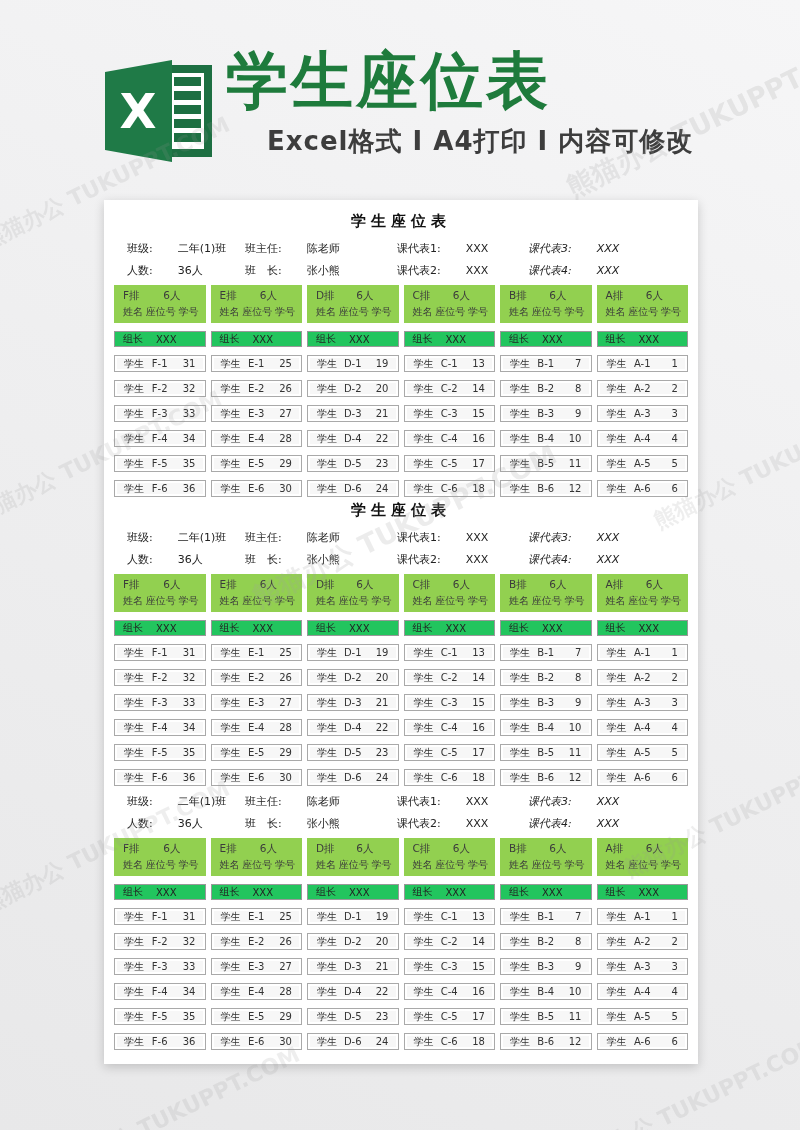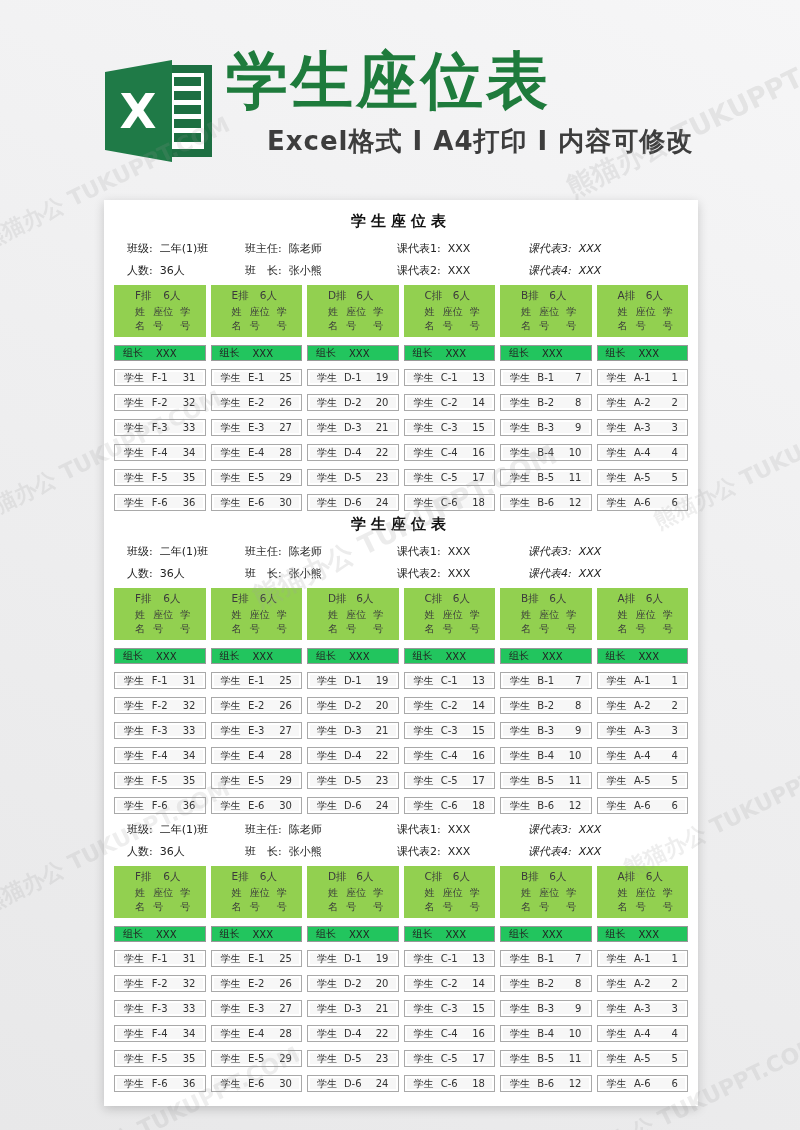--- a/index.html
+++ b/index.html
@@ -43,25 +43,25 @@
     letter-spacing:5px; margin:4px 0 7px 0; line-height:18px;
   }
   .seating-section + .seating-section { margin-top:4px; }
   .info-row { display:flex; align-items:center; height:22px; padding-left:13px; font-size:11px; color:#222;gap:17px; }
   .info-cell { display:flex; align-items:center; }
   .info-cell.c0 { width:101px; }
   .info-cell.c1 { width:135px;text-align:right; }
   .info-cell.c2 { width:114px; }
   .info-cell.c3 { flex:1;font-style:italic; }
   .info-label { margin-right:7px; white-space:nowrap; }
-  .info-value { white-space:nowrap; }
+  .info-value { white-space:nowrap;margin-left:18px; }
 
   .seat-grid { display:grid; grid-template-columns:repeat(6,1fr); column-gap:5px; margin-top:4px; }
   .col-head {
-    background:#92d050; height:52px; padding:4px 7px 4px 21px;
+    background:#92d050; height:38px; padding:4px 7px 4px 9px;
     display:flex; flex-direction:column; justify-content:space-between;
     font-size:10.5px; color:#3b3b3b; font-weight:500;
   }
   .head-line1 { display:flex; justify-content:space-between; align-items:center; }
   .head-line1 .row-count { margin-right:18px; }
   .head-line2 { display:flex; justify-content:space-between; align-items:center; font-size:10px; }
   .leader-row {
     margin-top:8px; height:16px; background:#22c55e; border:1px solid #999;
     display:flex; align-items:center; padding:0 8px; font-size:10px; color:#222;
   }

